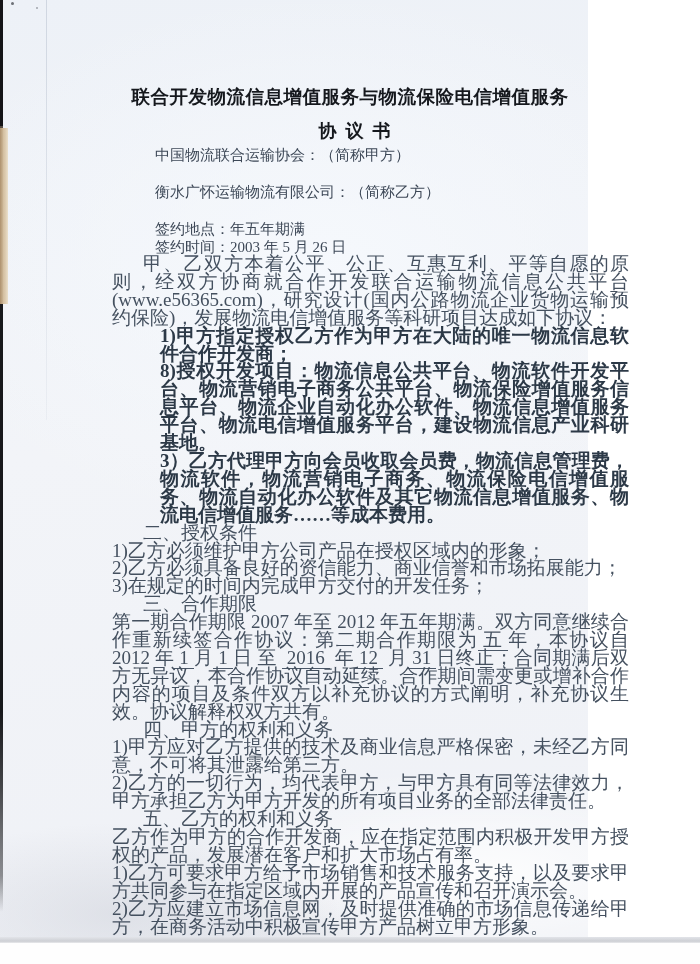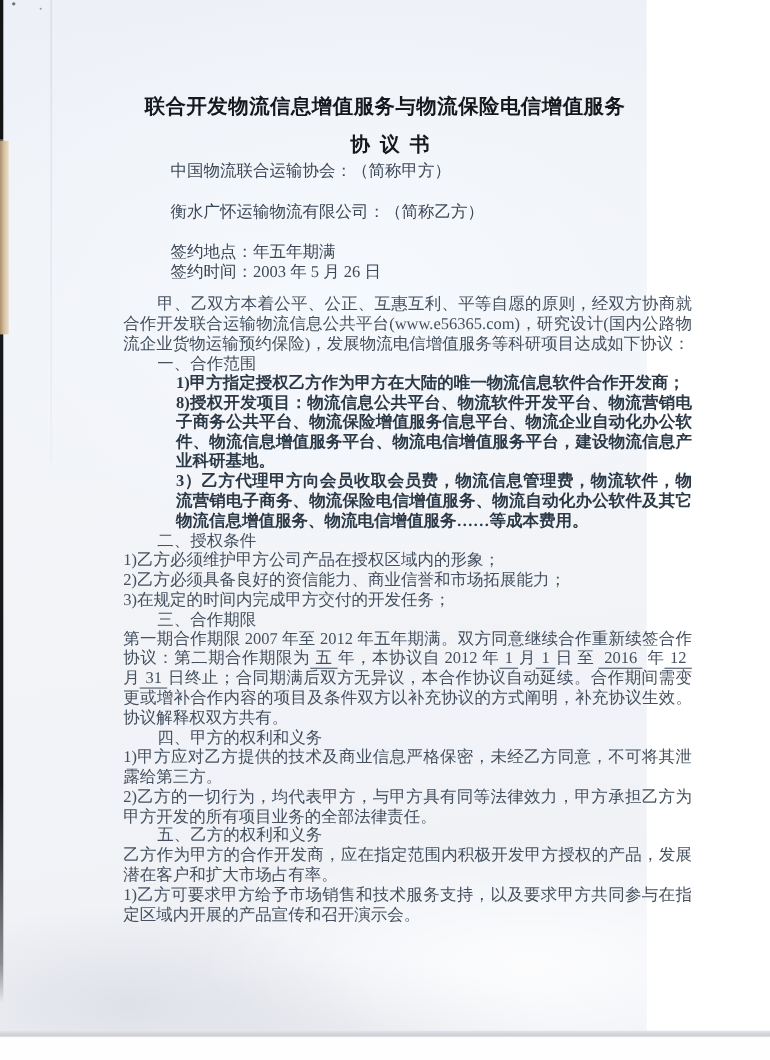--- a/index.html
+++ b/index.html
@@ -59,22 +59,22 @@
     font-size:18px;font-weight:700;letter-spacing:9px;color:#15181d;
   }
   .intro{
     position:absolute;left:155px;font-size:15px;color:#3d4857;white-space:nowrap;
   }
   .party-a{top:146px;}
   .party-b{top:183px;}
   .sign-place{top:220px;}
   .sign-time{top:238px;}
   .doc-body{
-    position:absolute;left:112px;top:269px;width:517px;
-    font-size:15px;line-height:17.9px;color:#44505f;
+    position:absolute;left:112px;top:255px;width:517px;
+    font-size:19px;line-height:17.9px;color:#44505f;
   }
   .para{text-align:justify;}
   .para.indent{text-indent:31px;}
   .para.heading{text-indent:31px;}
   .para.bold{font-weight:600;color:#2c3947;margin-left:48px;}
   .blank-underline{
     border-bottom:1px solid #4a5768;padding:0 5px;
   }
 </style>
 </head>
@@ -90,33 +90,33 @@
   <div class="title1">联合开发物流信息增值服务与物流保险电信增值服务</div>
   <div class="title2">协议书</div>
 
   <div class="intro party-a">中国物流联合运输协会：（简称甲方）</div>
   <div class="intro party-b">衡水广怀运输物流有限公司：（简称乙方）</div>
   <div class="intro sign-place">签约地点：年五年期满</div>
   <div class="intro sign-time">签约时间：2003 年 5 月 26 日</div>
 
   <div class="doc-body">
       <div class="para indent"><span>甲、乙双方本着公平、公正、互惠互利、平等自愿的原则，经双方协商就合作开发联合运输物流信息公共平台(www.e56365.com)，研究设计(国内公路物流企业货物运输预约保险)，发展物流电信增值服务等科研项目达成如下协议：</span></div>
-      <div class="para heading"><span>一、合作范围</span></div>
       <div class="para item bold"><span>1)甲方指定授权乙方作为甲方在大陆的唯一物流信息软件合作开发商；</span></div>
       <div class="para item bold"><span>8)授权开发项目：物流信息公共平台、物流软件开发平台、物流营销电子商务公共平台、物流保险增值服务信息平台、物流企业自动化办公软件、物流信息增值服务平台、物流电信增值服务平台，建设物流信息产业科研基地。</span></div>
       <div class="para item bold"><span>3）乙方代理甲方向会员收取会员费，物流信息管理费，物流软件，物流营销电子商务、物流保险电信增值服务、物流自动化办公软件及其它物流信息增值服务、物流电信增值服务……等成本费用。</span></div>
       <div class="para heading"><span>二、授权条件</span></div>
       <div class="para item"><span>1)乙方必须维护甲方公司产品在授权区域内的形象；</span></div>
       <div class="para item"><span>2)乙方必须具备良好的资信能力、商业信誉和市场拓展能力；</span></div>
       <div class="para item"><span>3)在规定的时间内完成甲方交付的开发任务；</span></div>
       <div class="para heading"><span>三、合作期限</span></div>
       <div class="para item"><span>第一期合作期限 2007 年至 2012 年五年期满。双方同意继续合作重新续签合作协议：第二期合作期限为</span><span class="blank-underline">五</span><span>年，本协议自 2012 年</span><span class="blank-underline">1</span><span>月</span><span class="blank-underline">1</span><span>日 至 </span><span class="blank-underline">2016</span><span> 年</span><span class="blank-underline">12</span><span> 月</span><span class="blank-underline">31</span><span>日终止；合同期满后双方无异议，本合作协议自动延续。合作期间需变更或增补合作内容的项目及条件双方以补充协议的方式阐明，补充协议生效。协议解释权双方共有。</span></div>
       <div class="para heading"><span>四、甲方的权利和义务</span></div>
       <div class="para item"><span>1)甲方应对乙方提供的技术及商业信息严格保密，未经乙方同意，不可将其泄露给第三方。</span></div>
       <div class="para item"><span>2)乙方的一切行为，均代表甲方，与甲方具有同等法律效力，甲方承担乙方为甲方开发的所有项目业务的全部法律责任。</span></div>
       <div class="para heading"><span>五、乙方的权利和义务</span></div>
       <div class="para item"><span>乙方作为甲方的合作开发商，应在指定范围内积极开发甲方授权的产品，发展潜在客户和扩大市场占有率。</span></div>
       <div class="para item"><span>1)乙方可要求甲方给予市场销售和技术服务支持，以及要求甲方共同参与在指定区域内开展的产品宣传和召开演示会。</span></div>
+      <div class="para item"><span>2)乙方应建立市场信息网，及时提供准确的市场信息传递给甲方，在商务活动中积极宣传甲方产品树立甲方形象。</span></div>
     </div>
 
   <div class="bottom-paper-edge"></div>
 </div>
 <div class="below-page"></div>
 
 </body></html>

